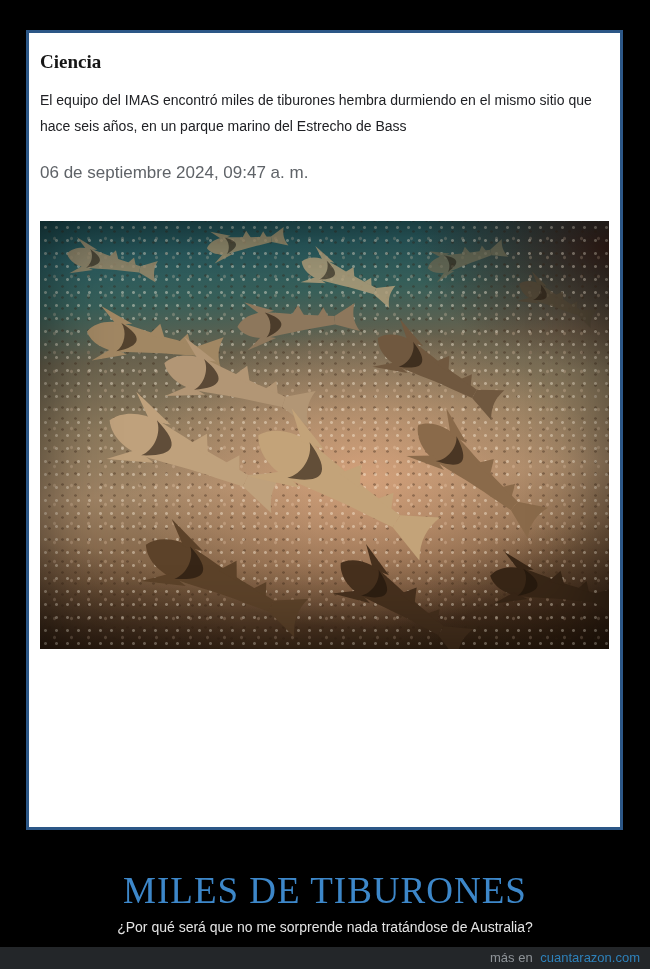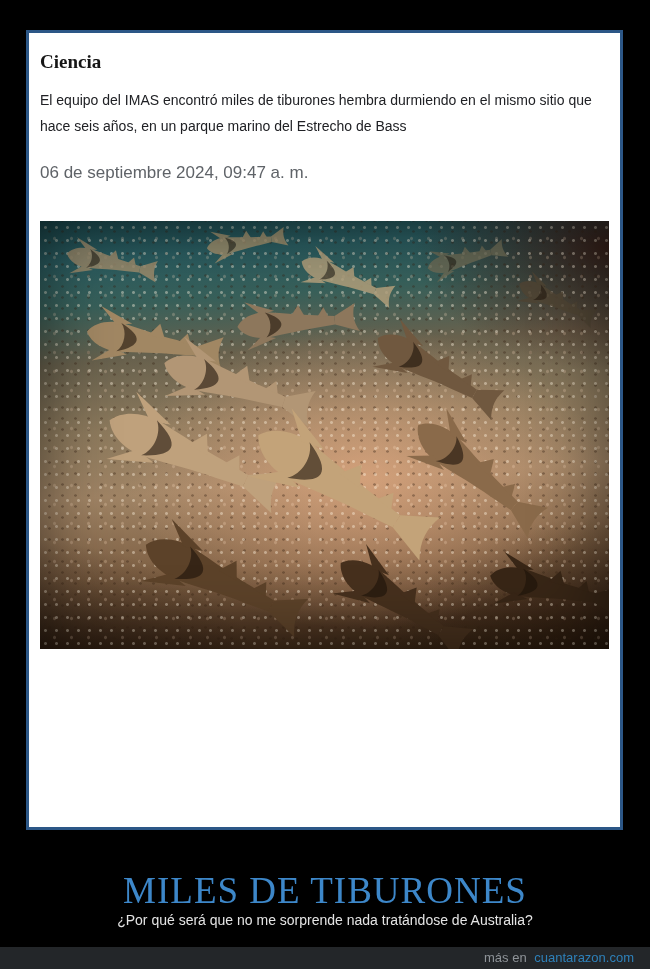--- a/index.html
+++ b/index.html
@@ -61,29 +61,29 @@
     box-shadow:inset 0 0 70px rgba(0,0,0,0.55);
   }
 
   
   .meme-title{
     margin-top:41px;text-align:center;
     font-family:"Liberation Serif", serif;font-weight:normal;
     font-size:37px;line-height:40px;color:#3d87c9;letter-spacing:1px;
   }
   .meme-caption{
-    margin-top:0;text-align:center;
+    margin-top:7px;text-align:center;
     font-size:14px;line-height:18px;color:#e4e4e4;
   }
 
   
   .footer-bar{
     position:absolute;left:0;bottom:0;width:650px;height:22px;
     background:#232629;text-align:right;font-size:13px;line-height:22px;
-    padding-right:16px;box-sizing:border-box;
+    padding-right:10px;box-sizing:border-box;
   }
   .footer-prefix{color:#8e9398;}
   .footer-site{color:#2e81ba;margin-left:4px;text-decoration:none;cursor:pointer;}
 </style>
 </head>
 <body>
 
 <div class="card">
   <div class="category">Ciencia</div>
   <div class="subtitle">El equipo del IMAS encontró miles de tiburones hembra durmiendo en el mismo sitio que hace seis años, en un parque marino del Estrecho de Bass</div>

